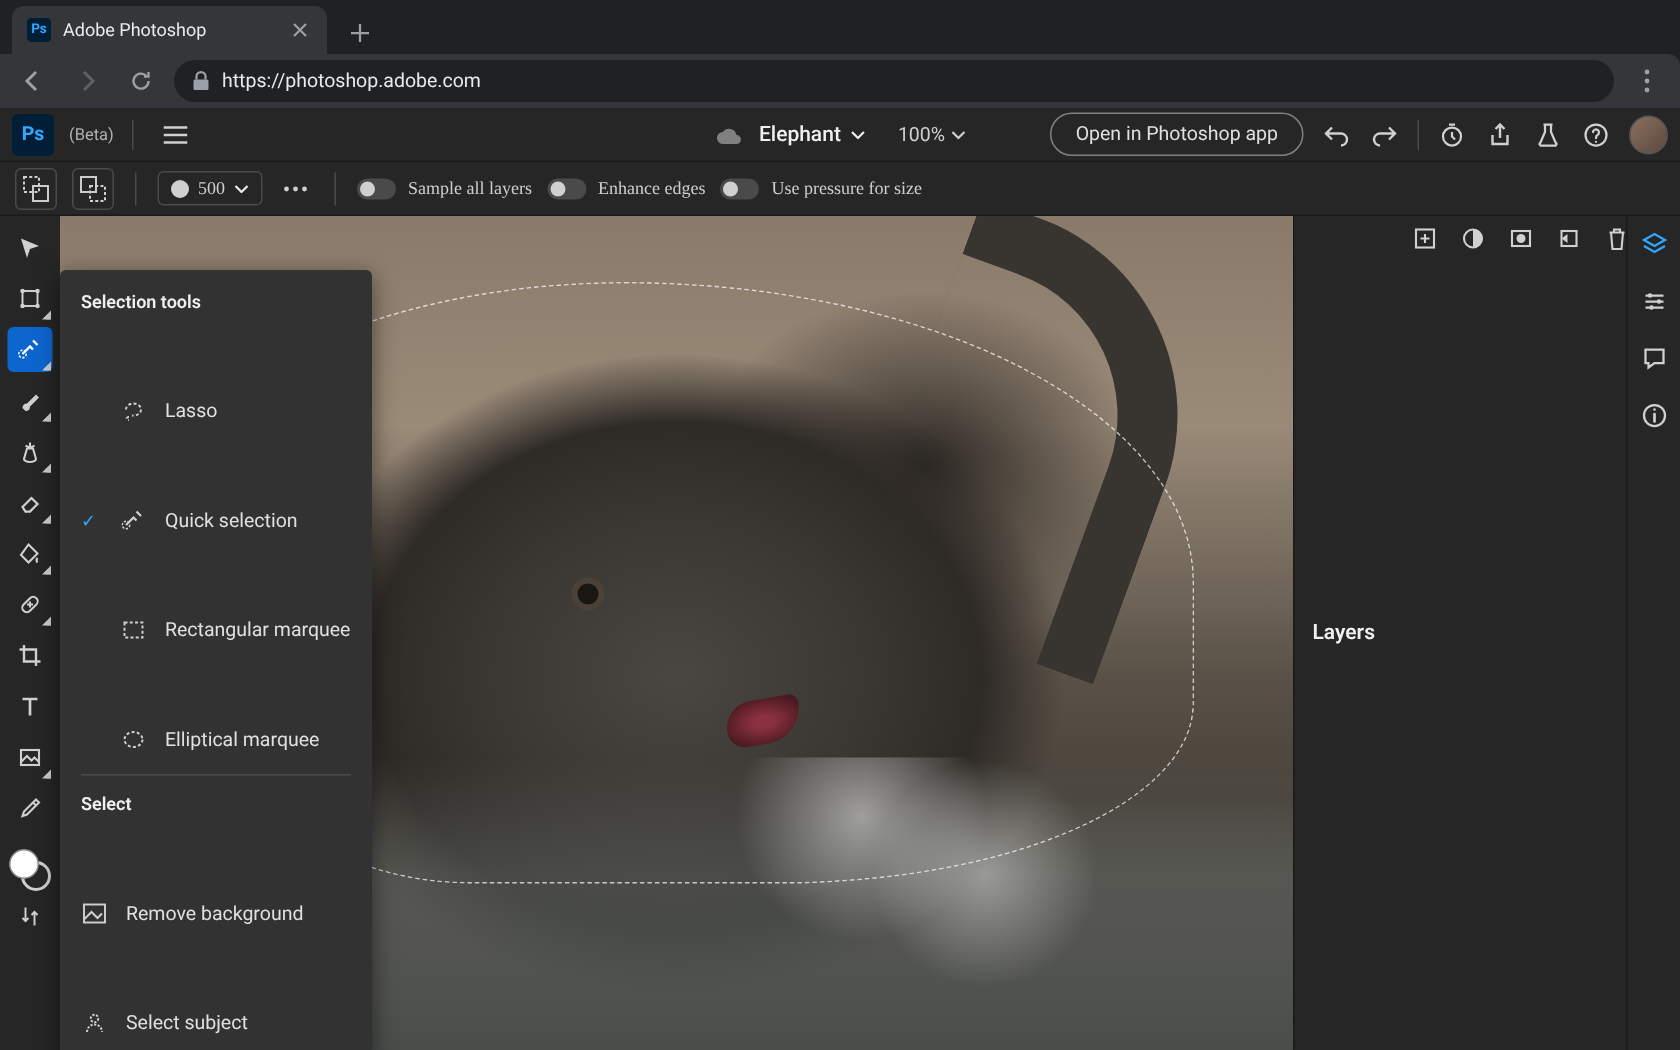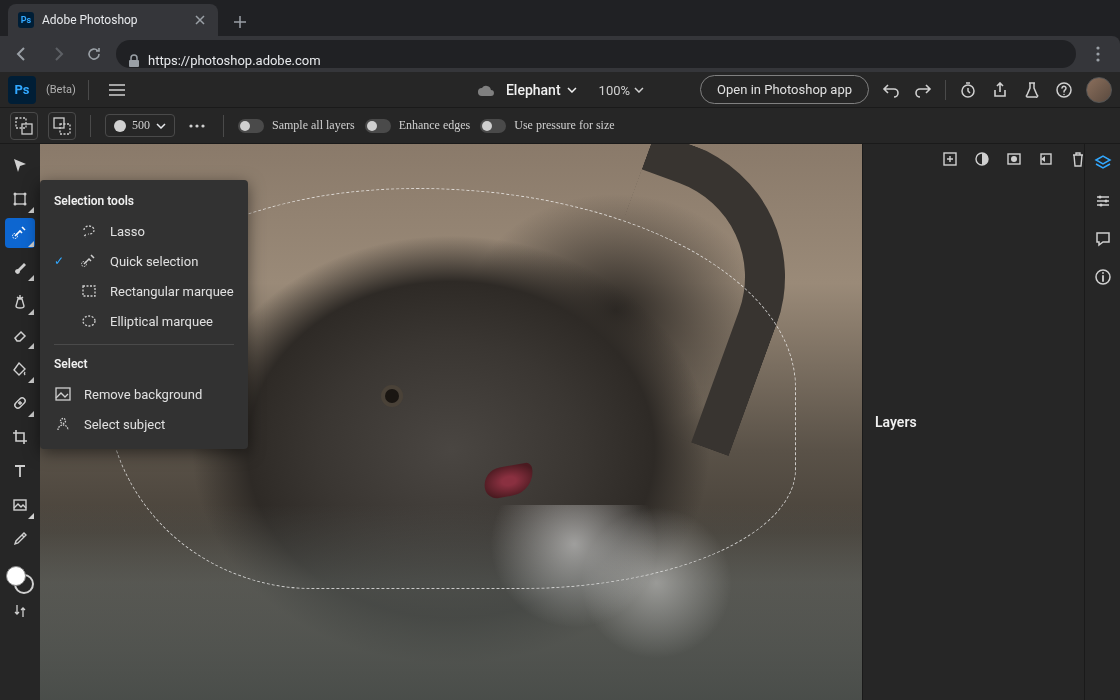--- a/index.html
+++ b/index.html
@@ -9,21 +9,21 @@
 .browser-chrome { background: #202124; }
 .tab-strip { height: 36px; display: flex; align-items: flex-end; padding: 0 8px; }
 .tab { display: flex; align-items: center; background: #35363a; border-radius: 8px 8px 0 0; height: 32px; padding: 0 10px; gap: 8px; width: 210px; font-size: 12px; color: #e8eaed; }
 .tab-favicon { width: 16px; height: 16px; background: #001e36; border-radius: 3px; display: flex; align-items: center; justify-content: center; font-size: 9px; font-weight: bold; color: #31a8ff; }
 .tab-close { margin-left: auto; width: 16px; height: 16px; display: flex; align-items: center; justify-content: center; color: #9aa0a6; cursor: pointer; }
 .new-tab { width: 28px; height: 28px; display: flex; align-items: center; justify-content: center; color: #9aa0a6; margin-left: 8px; cursor: pointer; }
 
 .nav-bar { height: 36px; background: #35363a; border-radius: 0 8px 0 0; display: flex; align-items: center; padding: 0 8px; gap: 8px; }
 .nav-btn { width: 28px; height: 28px; display: flex; align-items: center; justify-content: center; color: #9aa0a6; cursor: pointer; border-radius: 50%; }
 .nav-btn.disabled { opacity: 0.4; }
-.url-bar { flex: 1; height: 28px; background: #202124; border-radius: 14px; display: flex; align-items: flex-end; padding: 0 12px; gap: 8px; font-size: 13px; color: #e8eaed; }
+.url-bar { flex: 1; height: 28px; background: #202124; border-radius: 14px; display: flex; align-items: center; padding: 0 12px; gap: 8px; font-size: 13px; color: #e8eaed; }
 .lock-icon { color: #9aa0a6; }
 .menu-dots { width: 28px; display: flex; align-items: center; justify-content: center; color: #9aa0a6; cursor: pointer; }
 
 
 .app-header { height: 36px; background: #262626; display: flex; align-items: center; padding: 0 8px; gap: 10px; border-bottom: 1px solid #1a1a1a; }
 .ps-logo { width: 28px; height: 28px; background: #001e36; border-radius: 4px; display: flex; align-items: center; justify-content: center; font-weight: bold; font-size: 13px; color: #31a8ff; }
 .beta-label { font-size: 11px; color: #b0b0b0; }
 .hamburger { width: 24px; height: 24px; display: flex; align-items: center; justify-content: center; cursor: pointer; color: #d0d0d0; margin-left: 4px; }
 .doc-center { position: absolute; left: 50%; transform: translateX(-50%); display: flex; align-items: flex-end; gap: 10px; }
 .cloud-icon { color: #808080; }
@@ -73,21 +73,21 @@
   linear-gradient(180deg, transparent 0%, rgba(90,95,92,0.6) 40%, rgba(70,75,72,0.9) 100%);
 }
 .trunk { position:absolute; width:180px; height:280px; right:80px; top:10px; border: 40px solid #383430; border-left:none; border-bottom:none; border-radius: 0 140px 0 0; transform: rotate(20deg); }
 .eye { position:absolute; width:14px; height:14px; border-radius:50%; background:#1a1612; left:42%; top:44%; box-shadow: 0 0 0 4px #4a4238; }
 .mouth { position:absolute; width:50px; height:30px; border-radius: 30px 10px 40px 20px; background: radial-gradient(ellipse, #8a3040 20%, #4a1a20 80%); left:54%; top:58%; transform: rotate(-10deg); }
 .selection-ants { position:absolute; left:8%; top:8%; right:8%; bottom:20%; border: 1.5px dashed rgba(255,255,255,0.7); border-radius: 45% 55% 40% 30% / 40% 50% 30% 50%; }
 
 
 .flyout { position: absolute; left: 40px; top: 180px; width: 208px; background: #323232; border-radius: 4px; box-shadow: 0 4px 16px rgba(0,0,0,0.5); padding: 10px 0; z-index: 100; }
 .flyout-heading { font-size: 12px; font-weight: 600; color: #f0f0f0; padding: 4px 14px 8px; }
-.flyout-item { display: flex; align-items: center; gap: 12px; padding: 6px 14px; font-size: 13px; color: #e0e0e0; cursor: pointer; }
+.flyout-item { display: flex; align-items: center; gap: 12px; padding: 6px 14px; font-size: 13px; color: #e0e0e0; cursor: pointer; margin-top: 43px; }
 .flyout-check { width: 14px; color: #31a8ff; font-size: 12px; }
 .flyout-icon { width: 18px; height: 18px; display: flex; align-items: center; justify-content: center; color: #d0d0d0; }
 .flyout-divider { height: 1px; background: #4a4a4a; margin: 8px 14px; }
 
 
 .right-panel { width: 222px; background: #262626; display: flex; flex-direction: row; border-left: 1px solid #1a1a1a; }
 .panel-header { display: flex; align-items: center; justify-content: space-between; padding: 10px 12px; }
 .panel-title { font-size: 14px; font-weight: 600; color: #f0f0f0; }
 .panel-icons { display: flex; gap: 14px; padding: 6px 12px 10px; color: #d0d0d0; }
 .panel-icons .picon { cursor: pointer; width: 18px; height: 18px; display: flex; align-items: center; justify-content: center; }

